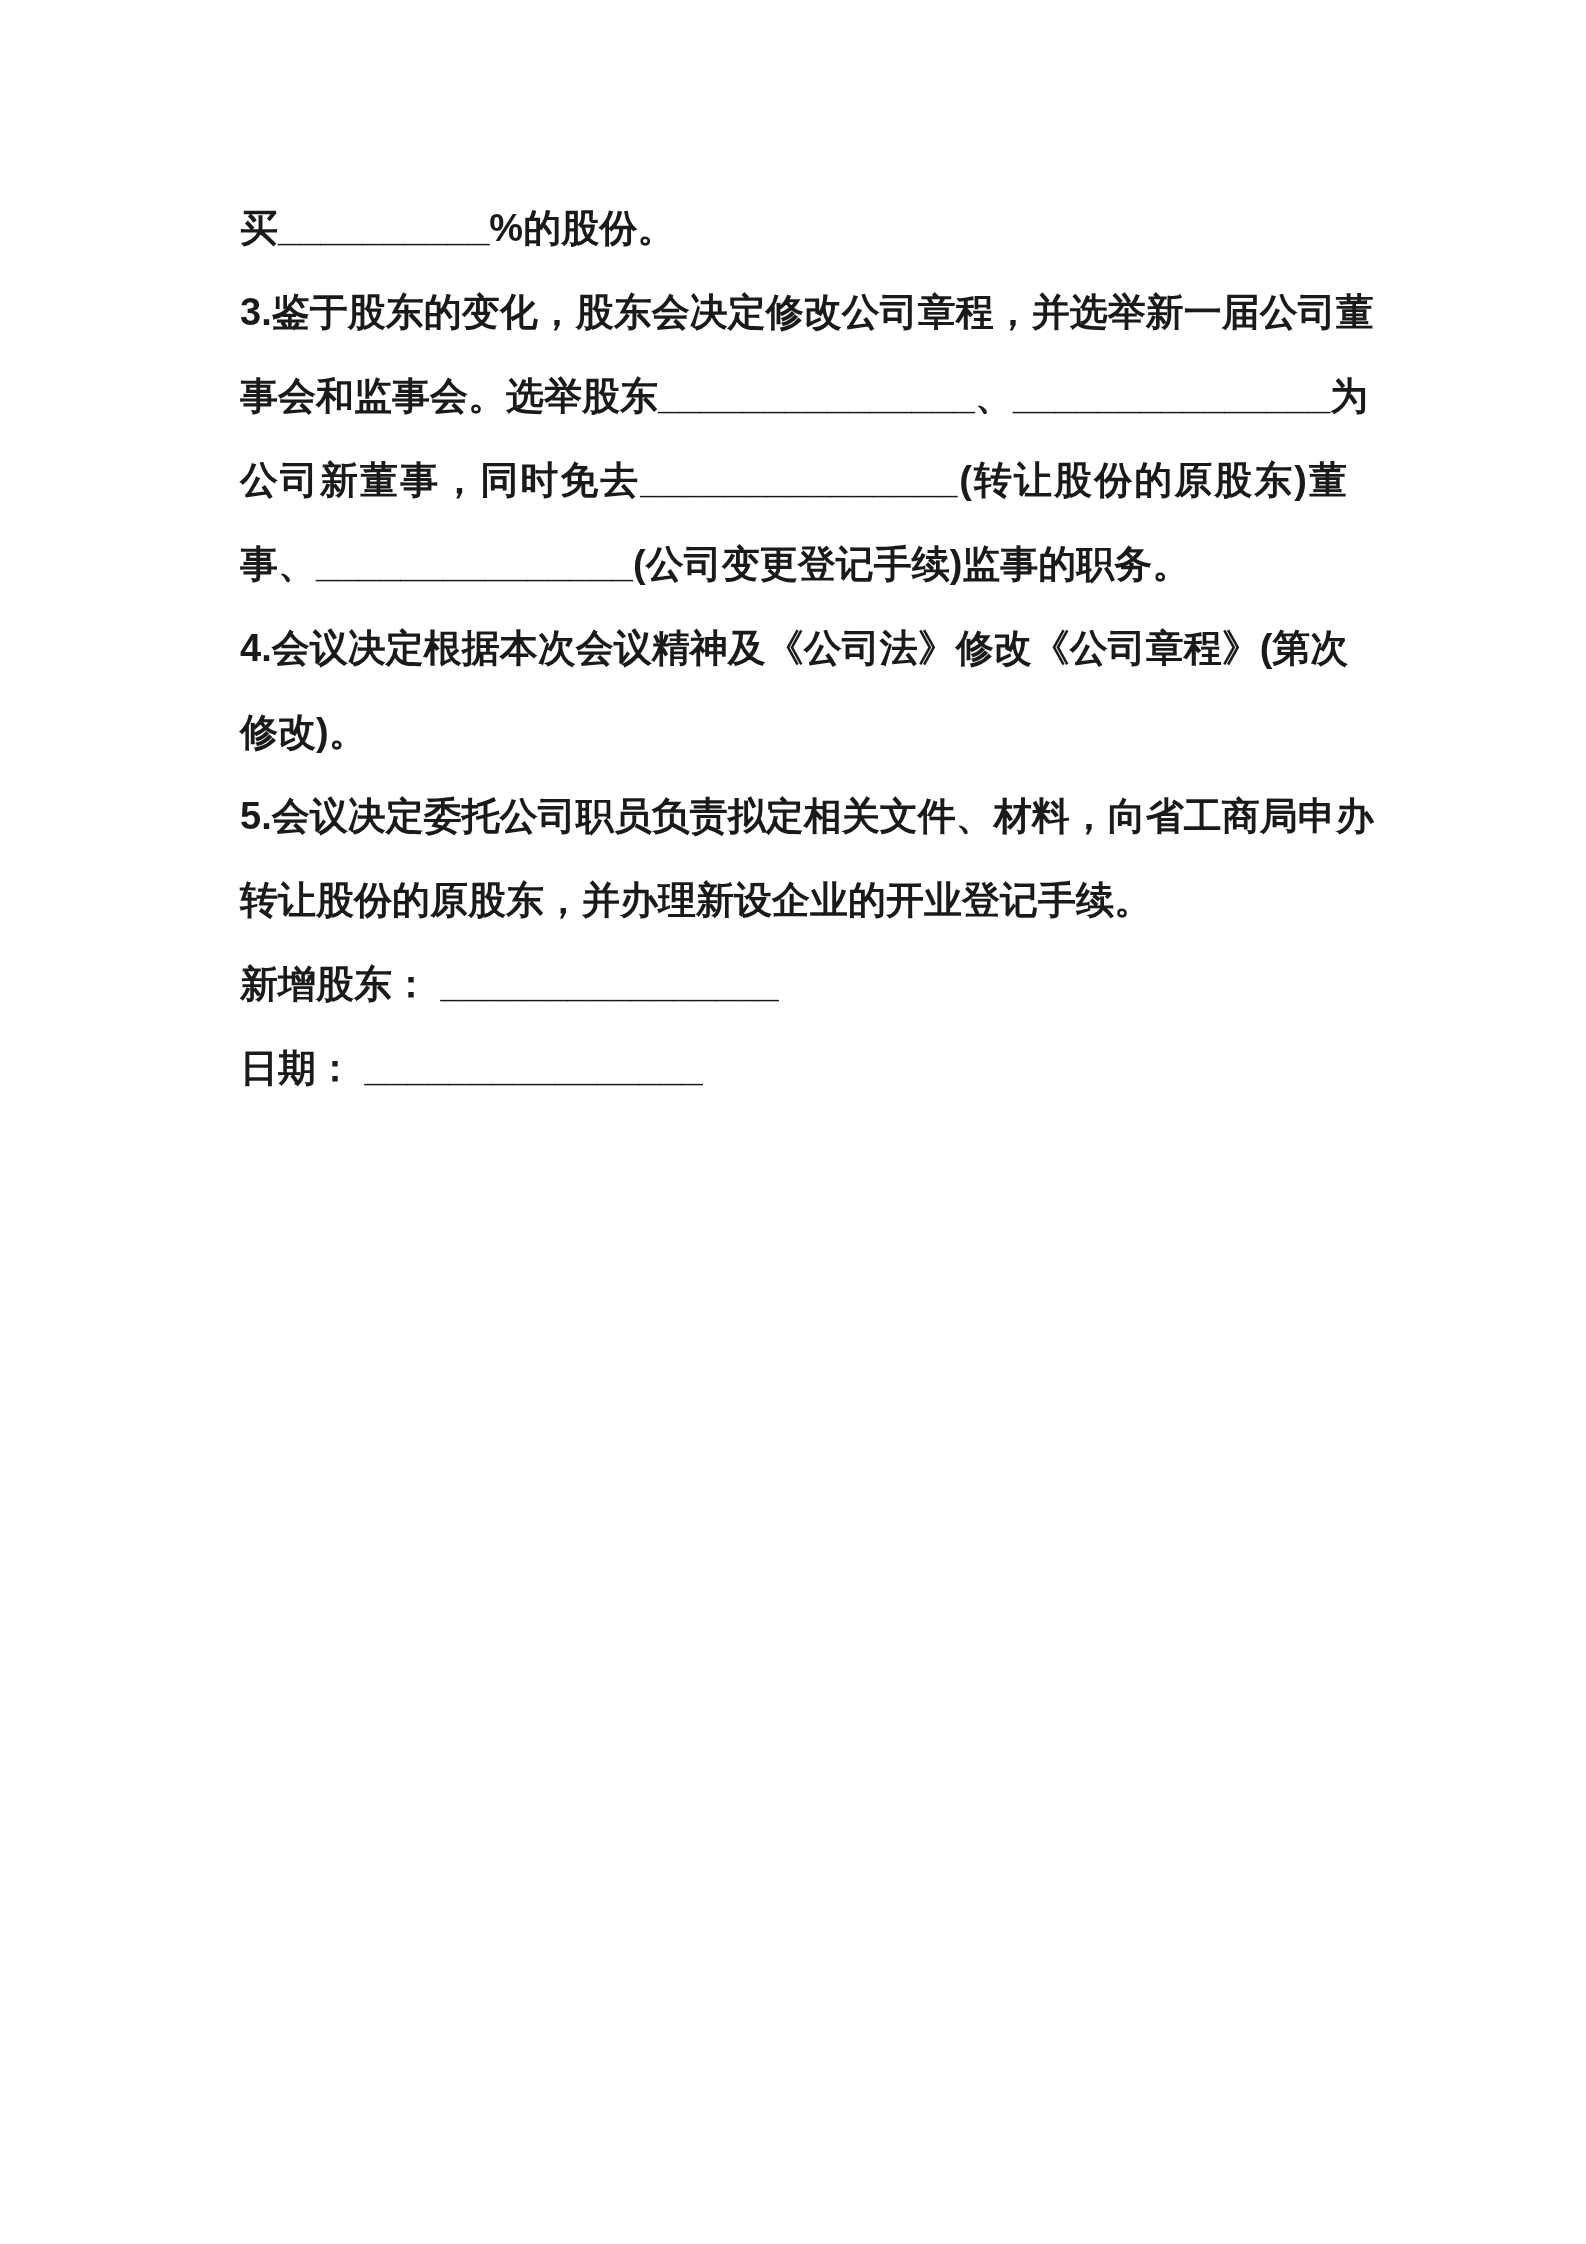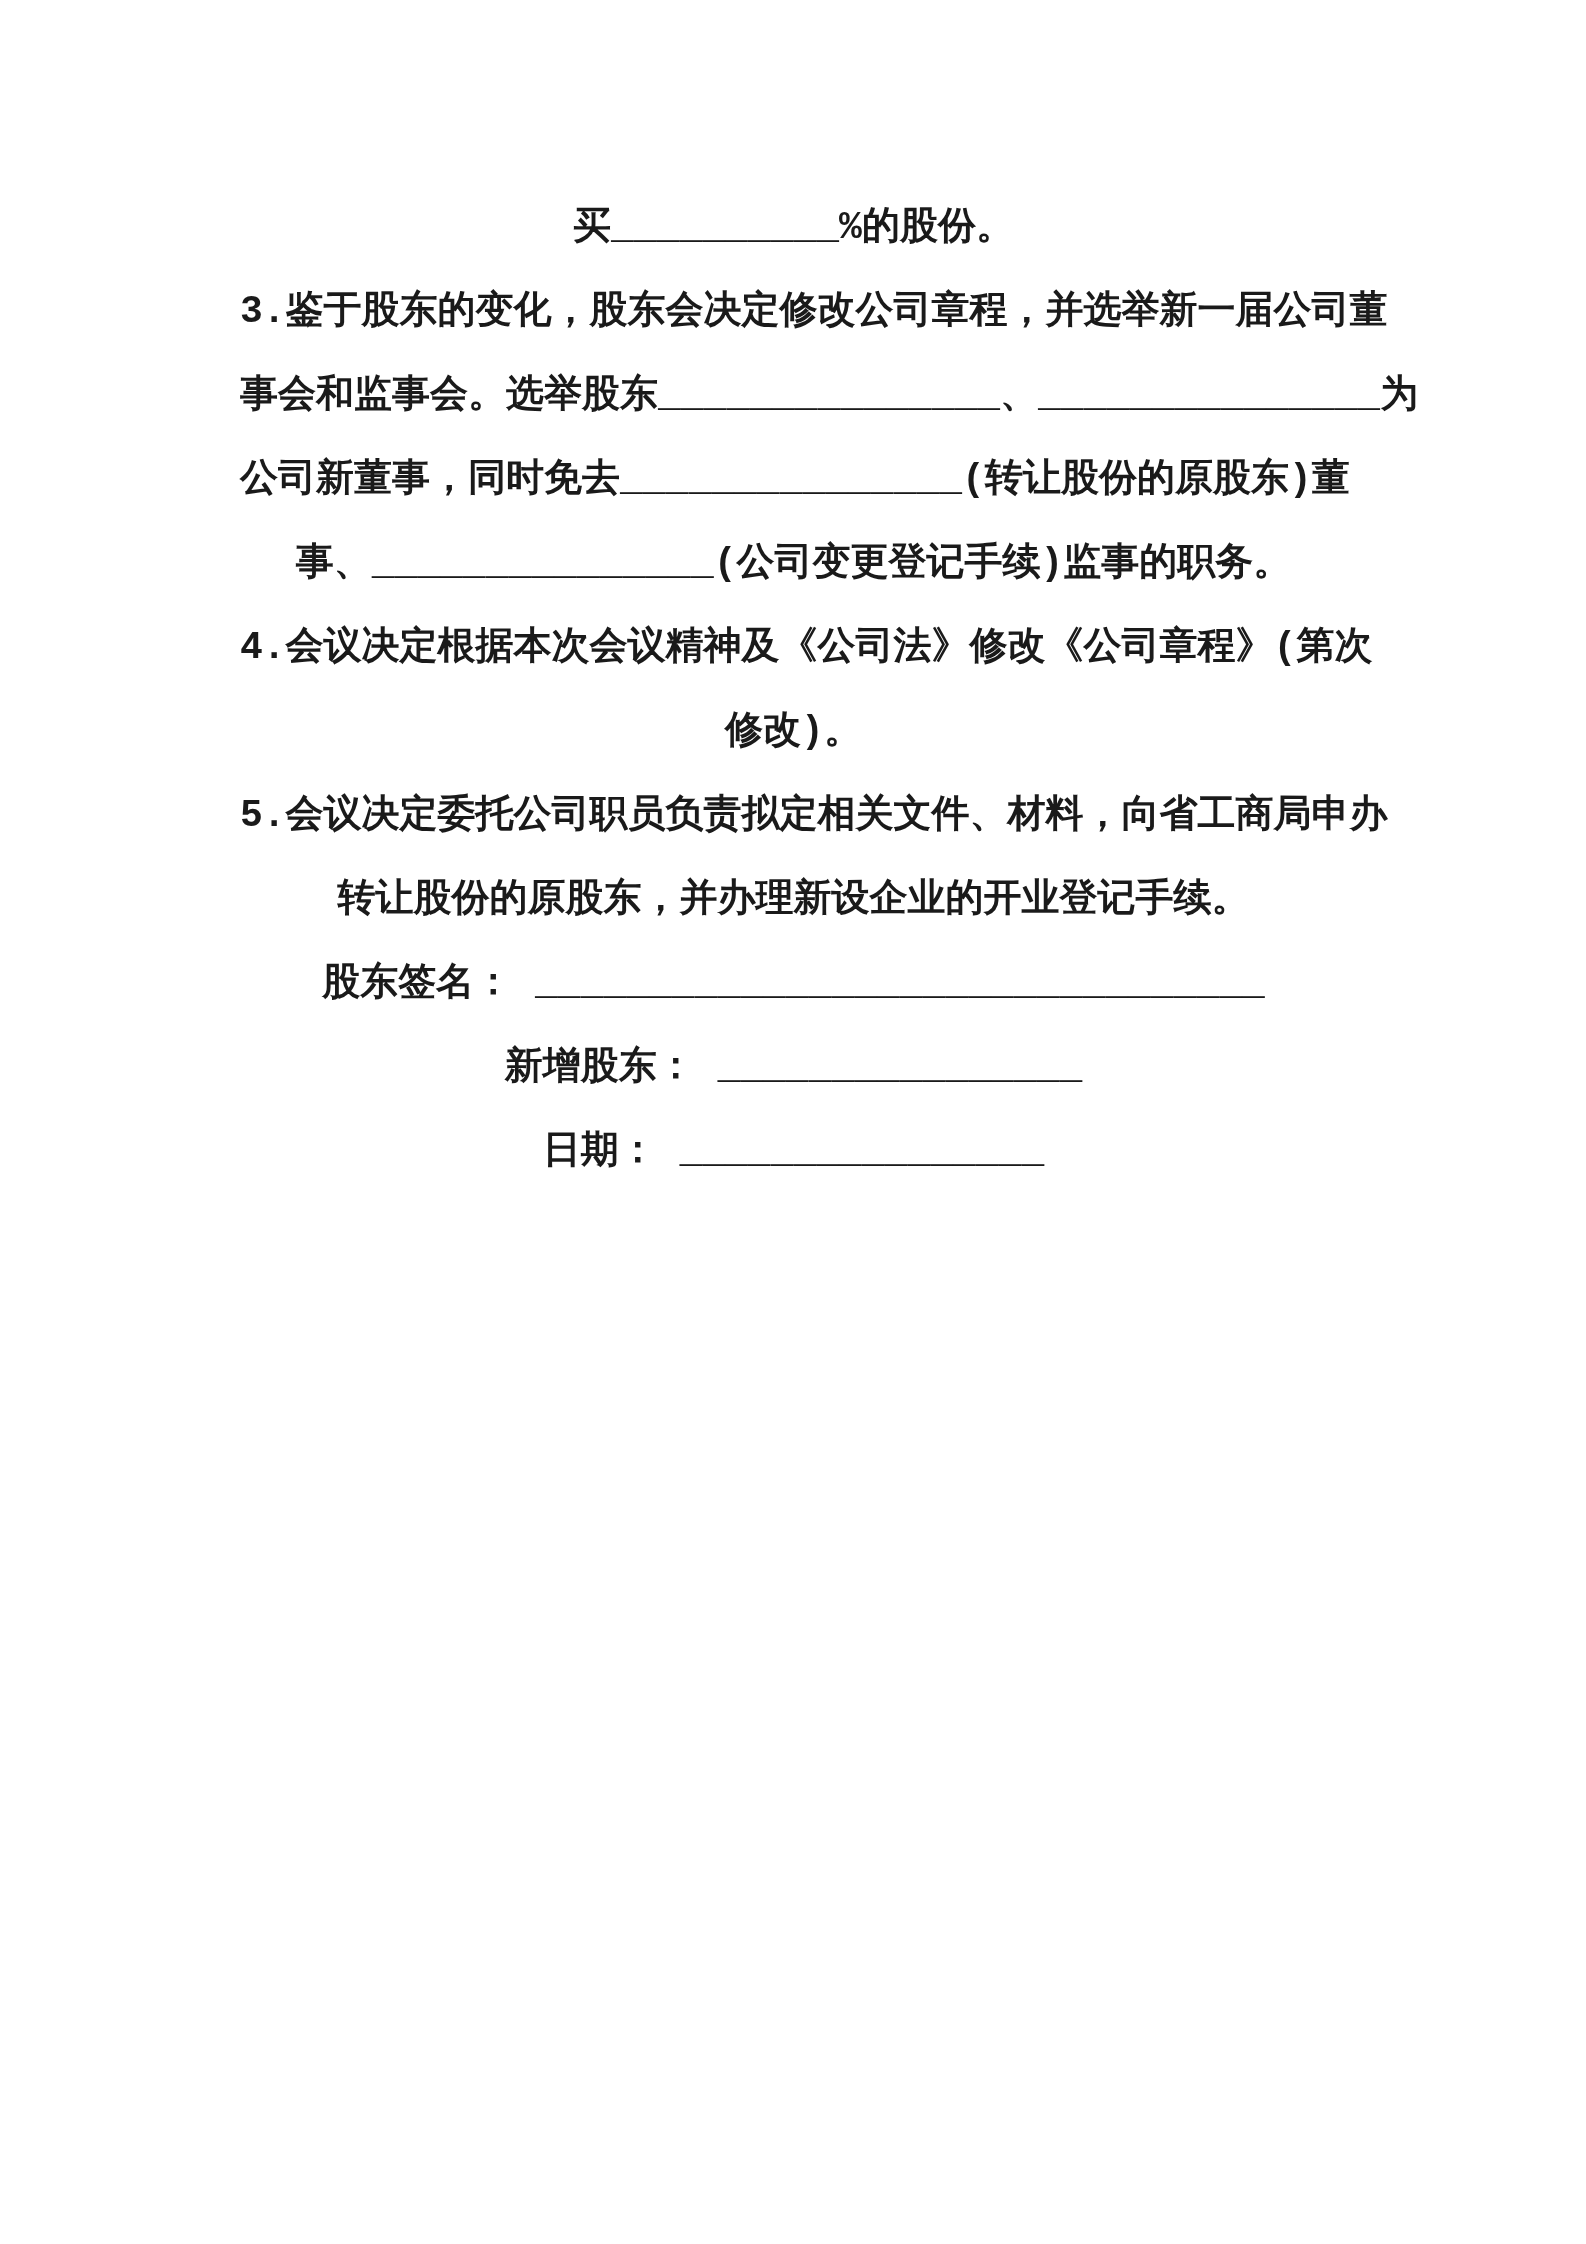--- a/index.html
+++ b/index.html
@@ -6,23 +6,22 @@
     margin: 0;
     padding: 0;
     background: #ffffff;
   }
   .page {
     position: relative;
     width: 1586px;
     height: 2244px;
     background: #ffffff;
     overflow: hidden;
-    font-family: Liberation Mono, monospace;
+    font-family: Liberation Sans, sans-serif;
     color: #1a1a1a;
-    text-align: center;
   }
   .doc {
     position: absolute;
     left: 240px;
     top: 186px;
     width: 1107px;
   }
   .line {
     height: 84px;
     line-height: 84px;
@@ -182,17 +181,16 @@
         <span>，</span>
         <span>向</span>
         <span>省</span>
         <span>工</span>
         <span>商</span>
         <span>局</span>
         <span>申</span>
         <span>办</span>
       </div>
     <div class="line">转让股份的原股东，并办理新设企业的开业登记手续。</div>
-    <div class="line">股东签名： ________________________________</div>
     <div class="line">新增股东： ________________</div>
     <div class="line">日期： ________________</div>
   </div>
 </div>
 
 </body></html>

